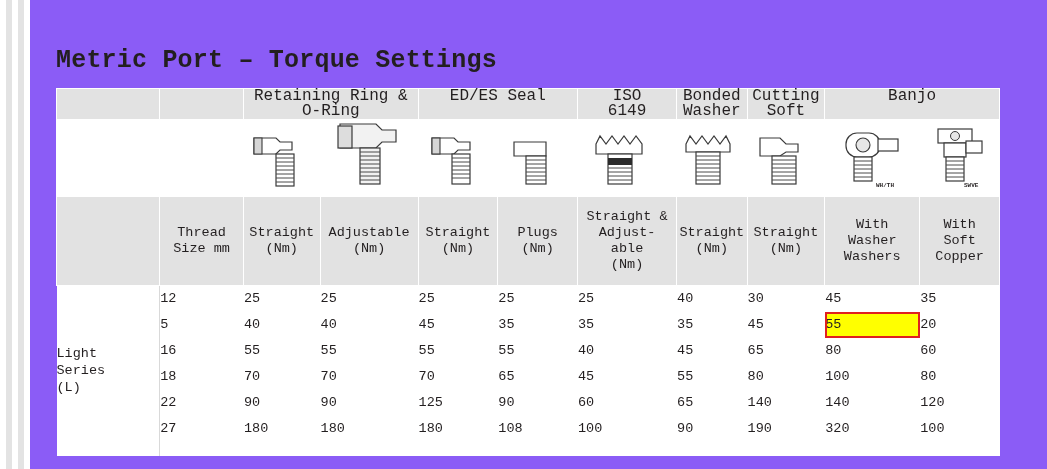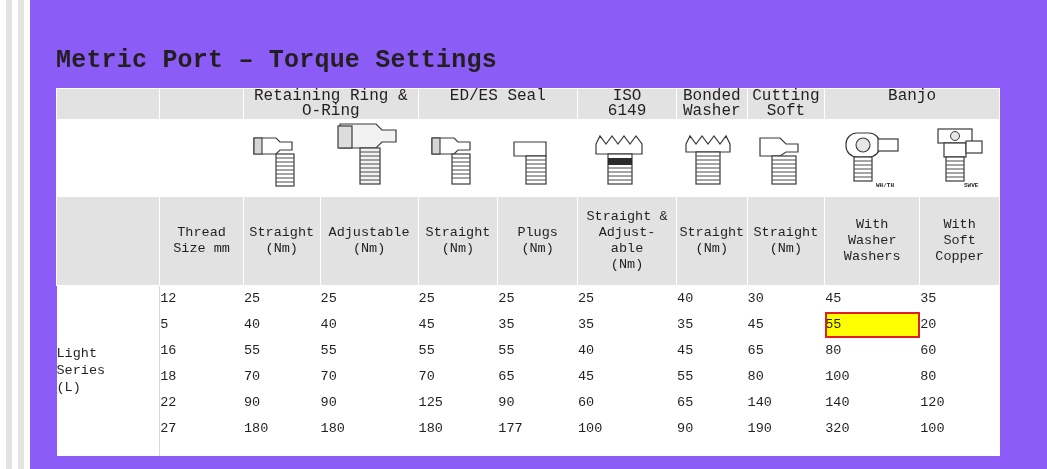--- a/index.html
+++ b/index.html
@@ -475,21 +475,21 @@
       <td class="data">140</td>
       <td class="data">140</td>
       <td class="data">120</td>
     </tr>
 
     <tr>
       <td class="data first">27</td>
       <td class="data">180</td>
       <td class="data">180</td>
       <td class="data">180</td>
-      <td class="data">177</td>
+      <td class="data">108</td>
       <td class="data">100</td>
       <td class="data">90</td>
       <td class="data">190</td>
       <td class="data">320</td>
       <td class="data">100</td>
     </tr>
 
     <tr>
       <td class="data first cut"></td>
       <td class="data cut"></td>

